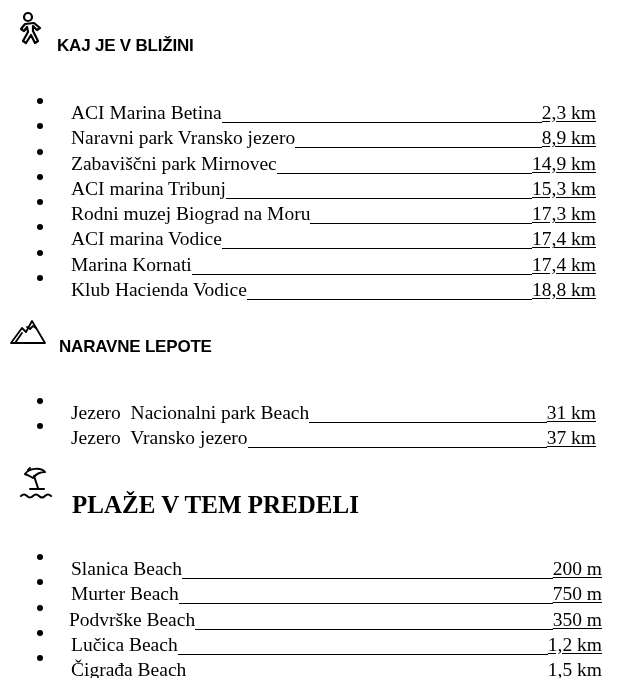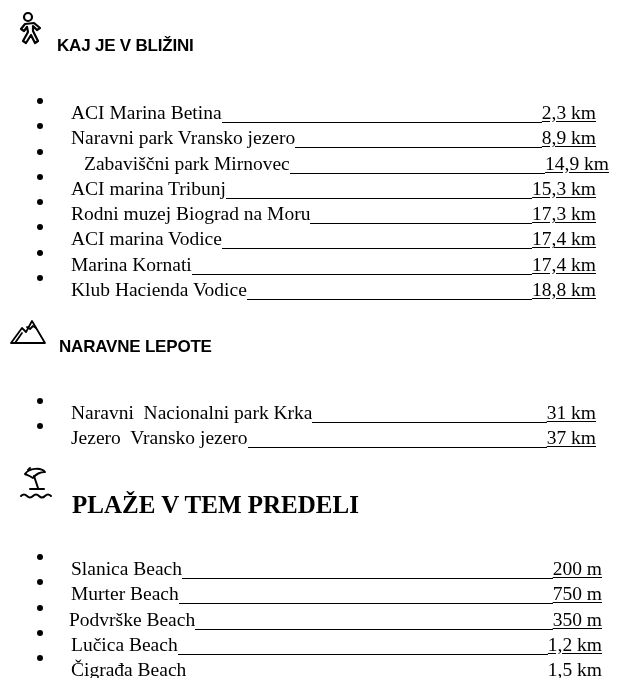--- a/index.html
+++ b/index.html
@@ -57,21 +57,21 @@
   <li class="row">
       <span class="bullet"></span>
       <div class="leader" style="width:525px;">
         <span class="name">Naravni park Vransko jezero</span>
         <span class="fill"></span>
         <span class="dist">8,9 km</span>
       </div>
     </li>
   <li class="row">
       <span class="bullet"></span>
-      <div class="leader" style="width:525px;margin-left:13px;">
+      <div class="leader" style="width:525px;">
         <span class="name">Zabaviščni park Mirnovec</span>
         <span class="fill"></span>
         <span class="dist">14,9 km</span>
       </div>
     </li>
   <li class="row">
       <span class="bullet"></span>
       <div class="leader" style="width:525px;">
         <span class="name">ACI marina Tribunj</span>
         <span class="fill"></span>
@@ -118,21 +118,21 @@
     <path d="M6 25 L13 15"></path>
     <path d="M18 9 L21 11 L24 8 L27 10"></path>
   </svg>
 </div>
 <div class="heading-sans" style="left:59px;top:337px;">NARAVNE LEPOTE</div>
 
 <ul class="list" style="top:387px;width:600px;">
   <li class="row">
       <span class="bullet"></span>
       <div class="leader" style="width:525px;">
-        <span class="name" style="white-space:pre;">Naravni  Nacionalni park Krka</span>
+        <span class="name" style="white-space:pre;">Jezero  Nacionalni park Beach</span>
         <span class="fill"></span>
         <span class="dist">31 km</span>
       </div>
     </li>
   <li class="row">
       <span class="bullet"></span>
       <div class="leader" style="width:525px;">
         <span class="name" style="white-space:pre;">Jezero  Vransko jezero</span>
         <span class="fill"></span>
         <span class="dist">37 km</span>

